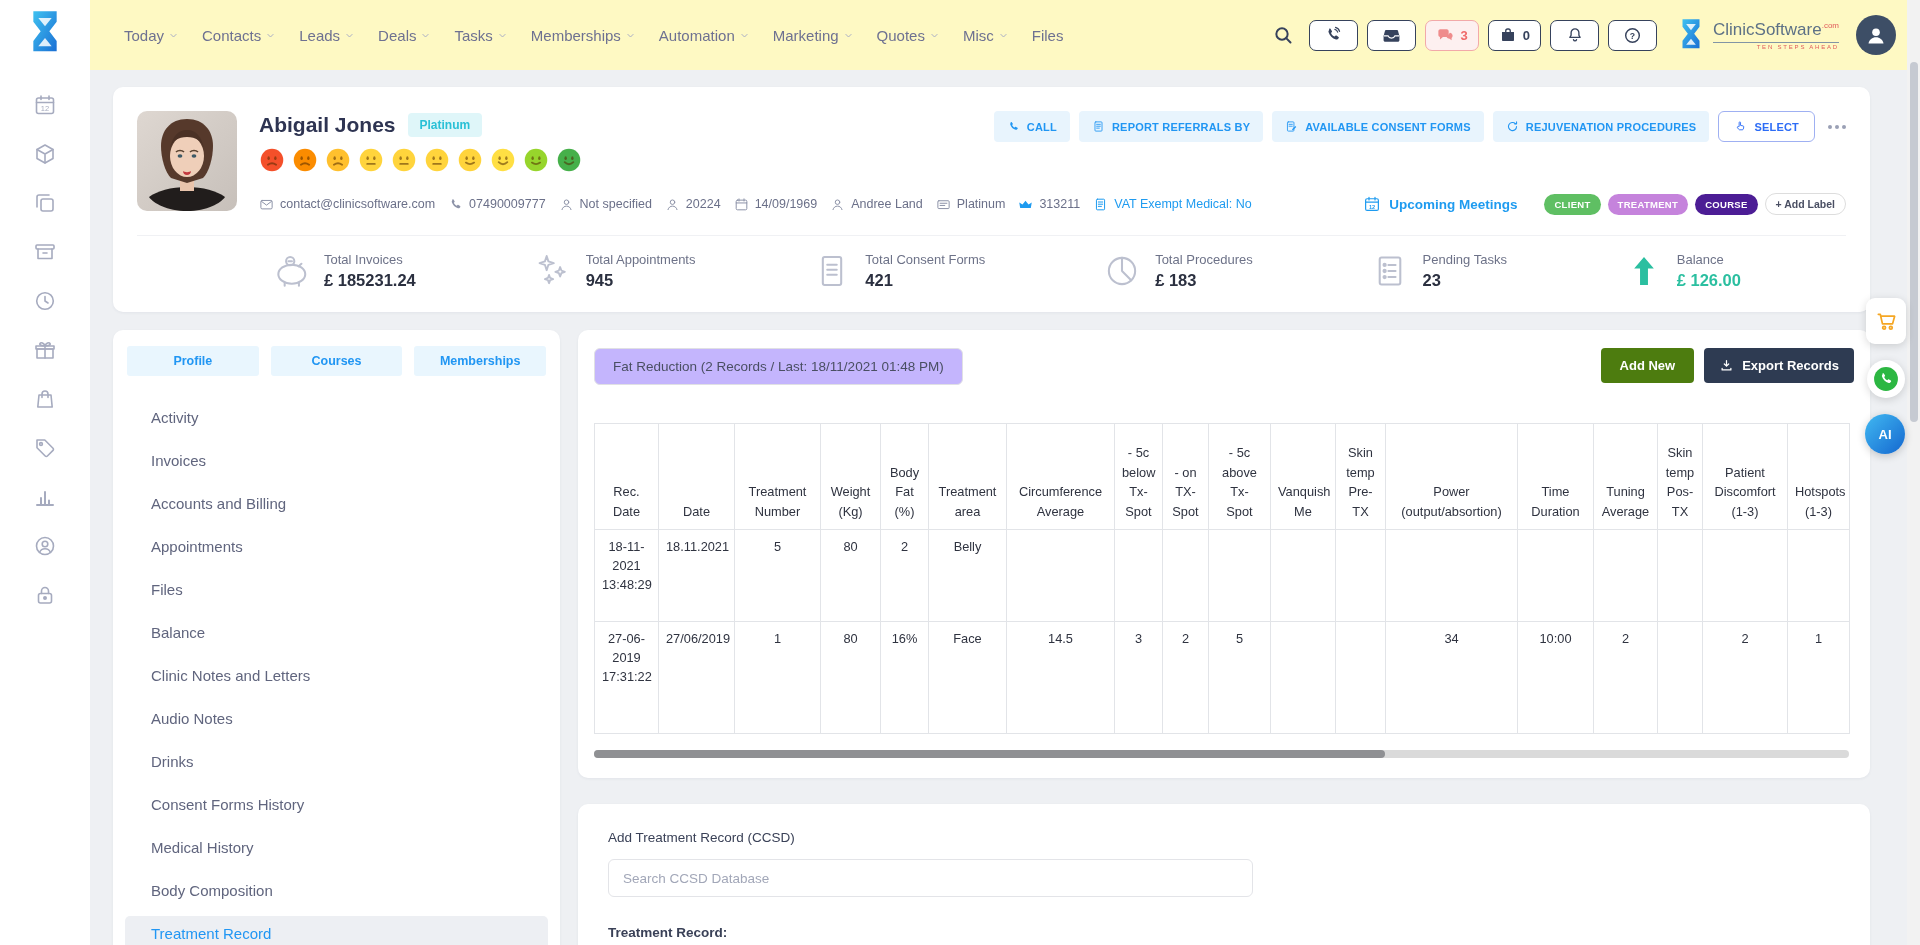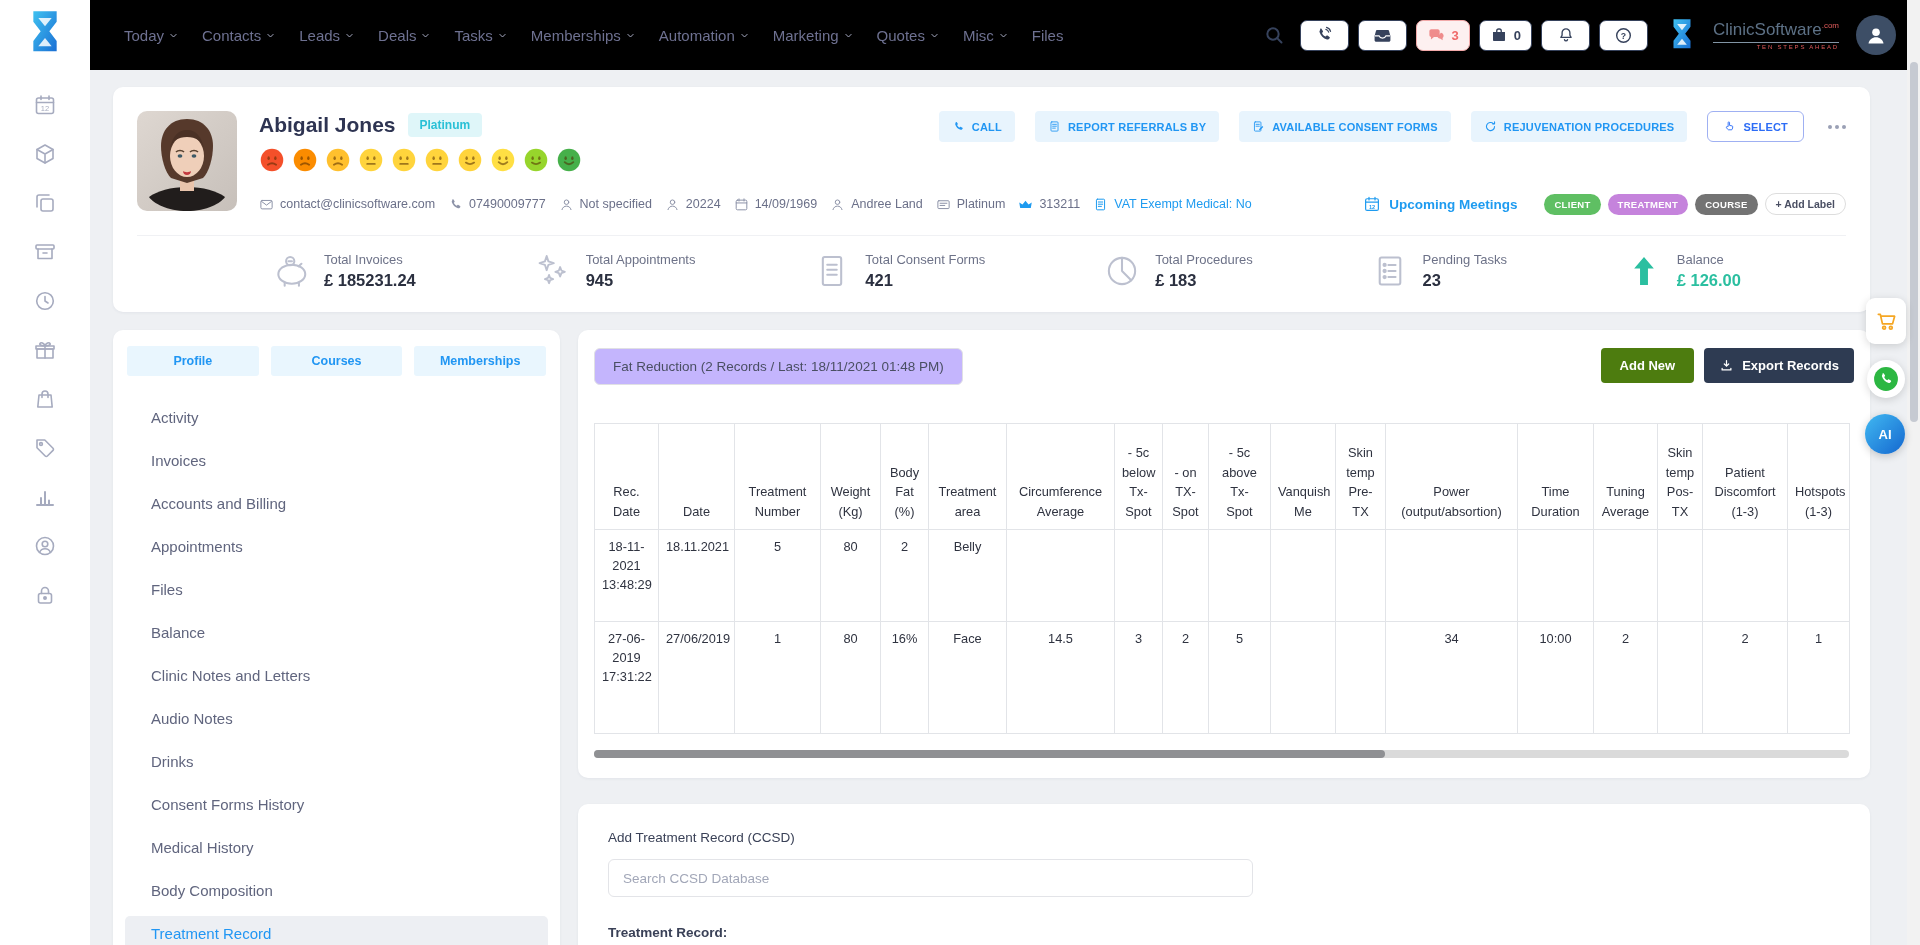--- a/index.html
+++ b/index.html
@@ -5,48 +5,48 @@
   *{box-sizing:border-box;margin:0;padding:0}
   html,body{width:1920px;height:945px;overflow:hidden}
   body{background:#eef0f3;font-family:"Liberation Sans","DejaVu Sans",sans-serif;position:relative;color:#2e3452}
   svg{display:block}
   
   .rail{position:fixed;left:0;top:0;width:90px;height:945px;background:#fff;z-index:5;display:flex;flex-direction:column;align-items:center}
   .rail-logo{margin:9px 0 36px;cursor:pointer}
   .rail-icons{display:flex;flex-direction:column;gap:25px;color:#a6abbf}
   .rail-btn{width:24px;height:24px;cursor:pointer}
   
-  .topbar{margin-left:90px;height:70px;background:#000000;display:flex;align-items:center;padding:0 24px 0 34px}
+  .topbar{margin-left:90px;height:70px;background:#fef9c3;display:flex;align-items:center;padding:0 24px 0 34px}
   .main-nav{display:flex;gap:24px;align-items:center}
   .nav-item{display:flex;align-items:center;gap:5px;color:#6e7191;font-size:15px;cursor:pointer;white-space:nowrap}
   .nav-item .chev{color:#a9adc4}
   .topbar-right{margin-left:auto;display:flex;align-items:center;gap:9px}
   .tb-search{color:#36425c;margin-right:7px;cursor:pointer}
   .tb-btn{display:flex;align-items:center;justify-content:center;gap:6px;height:31px;min-width:49px;padding:0 10px;background:#fff;border:1.5px solid #36425c;border-radius:7px;color:#36425c;cursor:pointer}
   .tb-btn.chat{border-color:#f2a9a9;background:#fdf0f0;color:#ef8c8c}
   .chat-count{color:#ef6a6a;font-weight:bold;font-size:13px}
   .cart-count{font-weight:bold;font-size:13px;color:#36425c}
-  .brand{display:flex;align-items:center;gap:16px;margin-left:10px;cursor:pointer}
+  .brand{display:flex;align-items:center;gap:7px;margin-left:10px;cursor:pointer}
   .brand-name{font-size:17px;color:#5d7186}
   .brand-sup{font-size:8px;color:#e05b5b;vertical-align:super}
   .brand-tag{font-size:6px;color:#e05b5b;letter-spacing:1.8px;text-align:right;margin-top:2px;border-top:1px solid #8295a5;padding-top:1px}
   .avatar{width:40px;height:40px;border-radius:50%;background:#3d4e66;display:flex;align-items:center;justify-content:center;margin-left:8px;cursor:pointer}
   
   .content{margin-left:90px;padding:17px 50px 0 23px}
   .card{background:#fff;border-radius:10px;box-shadow:0 1px 3px rgba(40,50,80,.06)}
   .patient-card{position:relative;padding:24px 24px 8px}
   .patient-top{display:flex;gap:22px}
   .photo{width:100px;height:100px;border-radius:10px;overflow:hidden;flex:0 0 auto;cursor:pointer}
   .p-info{flex:1;min-width:0}
   .p-name-row{display:flex;align-items:center;gap:12px;margin-top:2px}
   .p-name{font-size:21px;font-weight:bold;color:#2e3452}
   .tier{background:#dff6f9;color:#2ac0d6;font-size:12px;padding:5px 12px;border-radius:4px;font-weight:bold}
   .moods{display:flex;gap:7px;margin-top:10px}
   .mood{width:26px;height:26px;cursor:pointer}
-  .actions{position:absolute;top:24px;right:20px;display:flex;gap:20px;align-items:center}
+  .actions{position:absolute;top:24px;right:20px;display:flex;gap:9px;align-items:center}
   .action-btn{display:flex;align-items:center;gap:7px;border:none;background:#e8f4fd;color:#2196f3;font-size:11px;font-weight:bold;padding:9px 13px;border-radius:4px;cursor:pointer;letter-spacing:.2px;font-family:inherit;white-space:nowrap}
   .action-btn.outline{background:#fff;border:1px solid #9fb0f2;color:#2c6cf6;border-radius:6px;padding:8px 15px}
   .more-btn{display:flex;gap:3px;padding:0 4px;cursor:pointer}
   .more-btn i{width:4px;height:4px;border-radius:50%;background:#9aa0b5;display:block}
   .contact-row{display:flex;align-items:center;gap:13px;margin-top:20px;white-space:nowrap;overflow:hidden}
   .contact-chip{display:flex;gap:6px;font-size:12.5px;color:#6b7089;cursor:pointer}
   .contact-chip .ci{color:#8d93a8}
   .meetings{display:flex;align-items:center;gap:8px;color:#1e9bf0;font-size:13.5px;font-weight:bold;cursor:pointer;margin-left:auto}
   .pills{display:flex;gap:7px;align-items:center;margin-left:14px}
   .pill{color:#fff;font-size:9.5px;font-weight:bold;padding:5px 10px;border-radius:11px;letter-spacing:.3px;cursor:pointer}
@@ -603,21 +603,21 @@
                   <rect x="3.5" y="5" width="17" height="15.5" rx="2"></rect>
                   <path d="M3.5 9.5h17M8 3v3.5M16 3v3.5"></path>
                   <text x="12" y="18" text-anchor="middle" font-size="7.5" fill="currentColor" stroke="none">12</text>
                 </svg>
               </span>
               <span>Upcoming Meetings</span>
             </div>
             <div class="pills">
               <span class="pill" style="background: rgb(95, 191, 99);">CLIENT</span>
               <span class="pill" style="background: rgb(197, 131, 220);">TREATMENT</span>
-              <span class="pill" style="background: #737373;">COURSE</span>
+              <span class="pill" style="background: #4c1d95;">COURSE</span>
               <button class="add-label">+ Add Label</button>
             </div>
           </div>
       </div>
     </div>
     <div class="stats" id="stats">
         <div class="stat">
           <span class="si">
             <svg width="38" height="38" viewBox="0 0 24 24" fill="none" stroke="currentColor" stroke-width="1.3" stroke-linecap="round" stroke-linejoin="round">
               <ellipse cx="12.5" cy="14" rx="8.5" ry="6"></ellipse>

